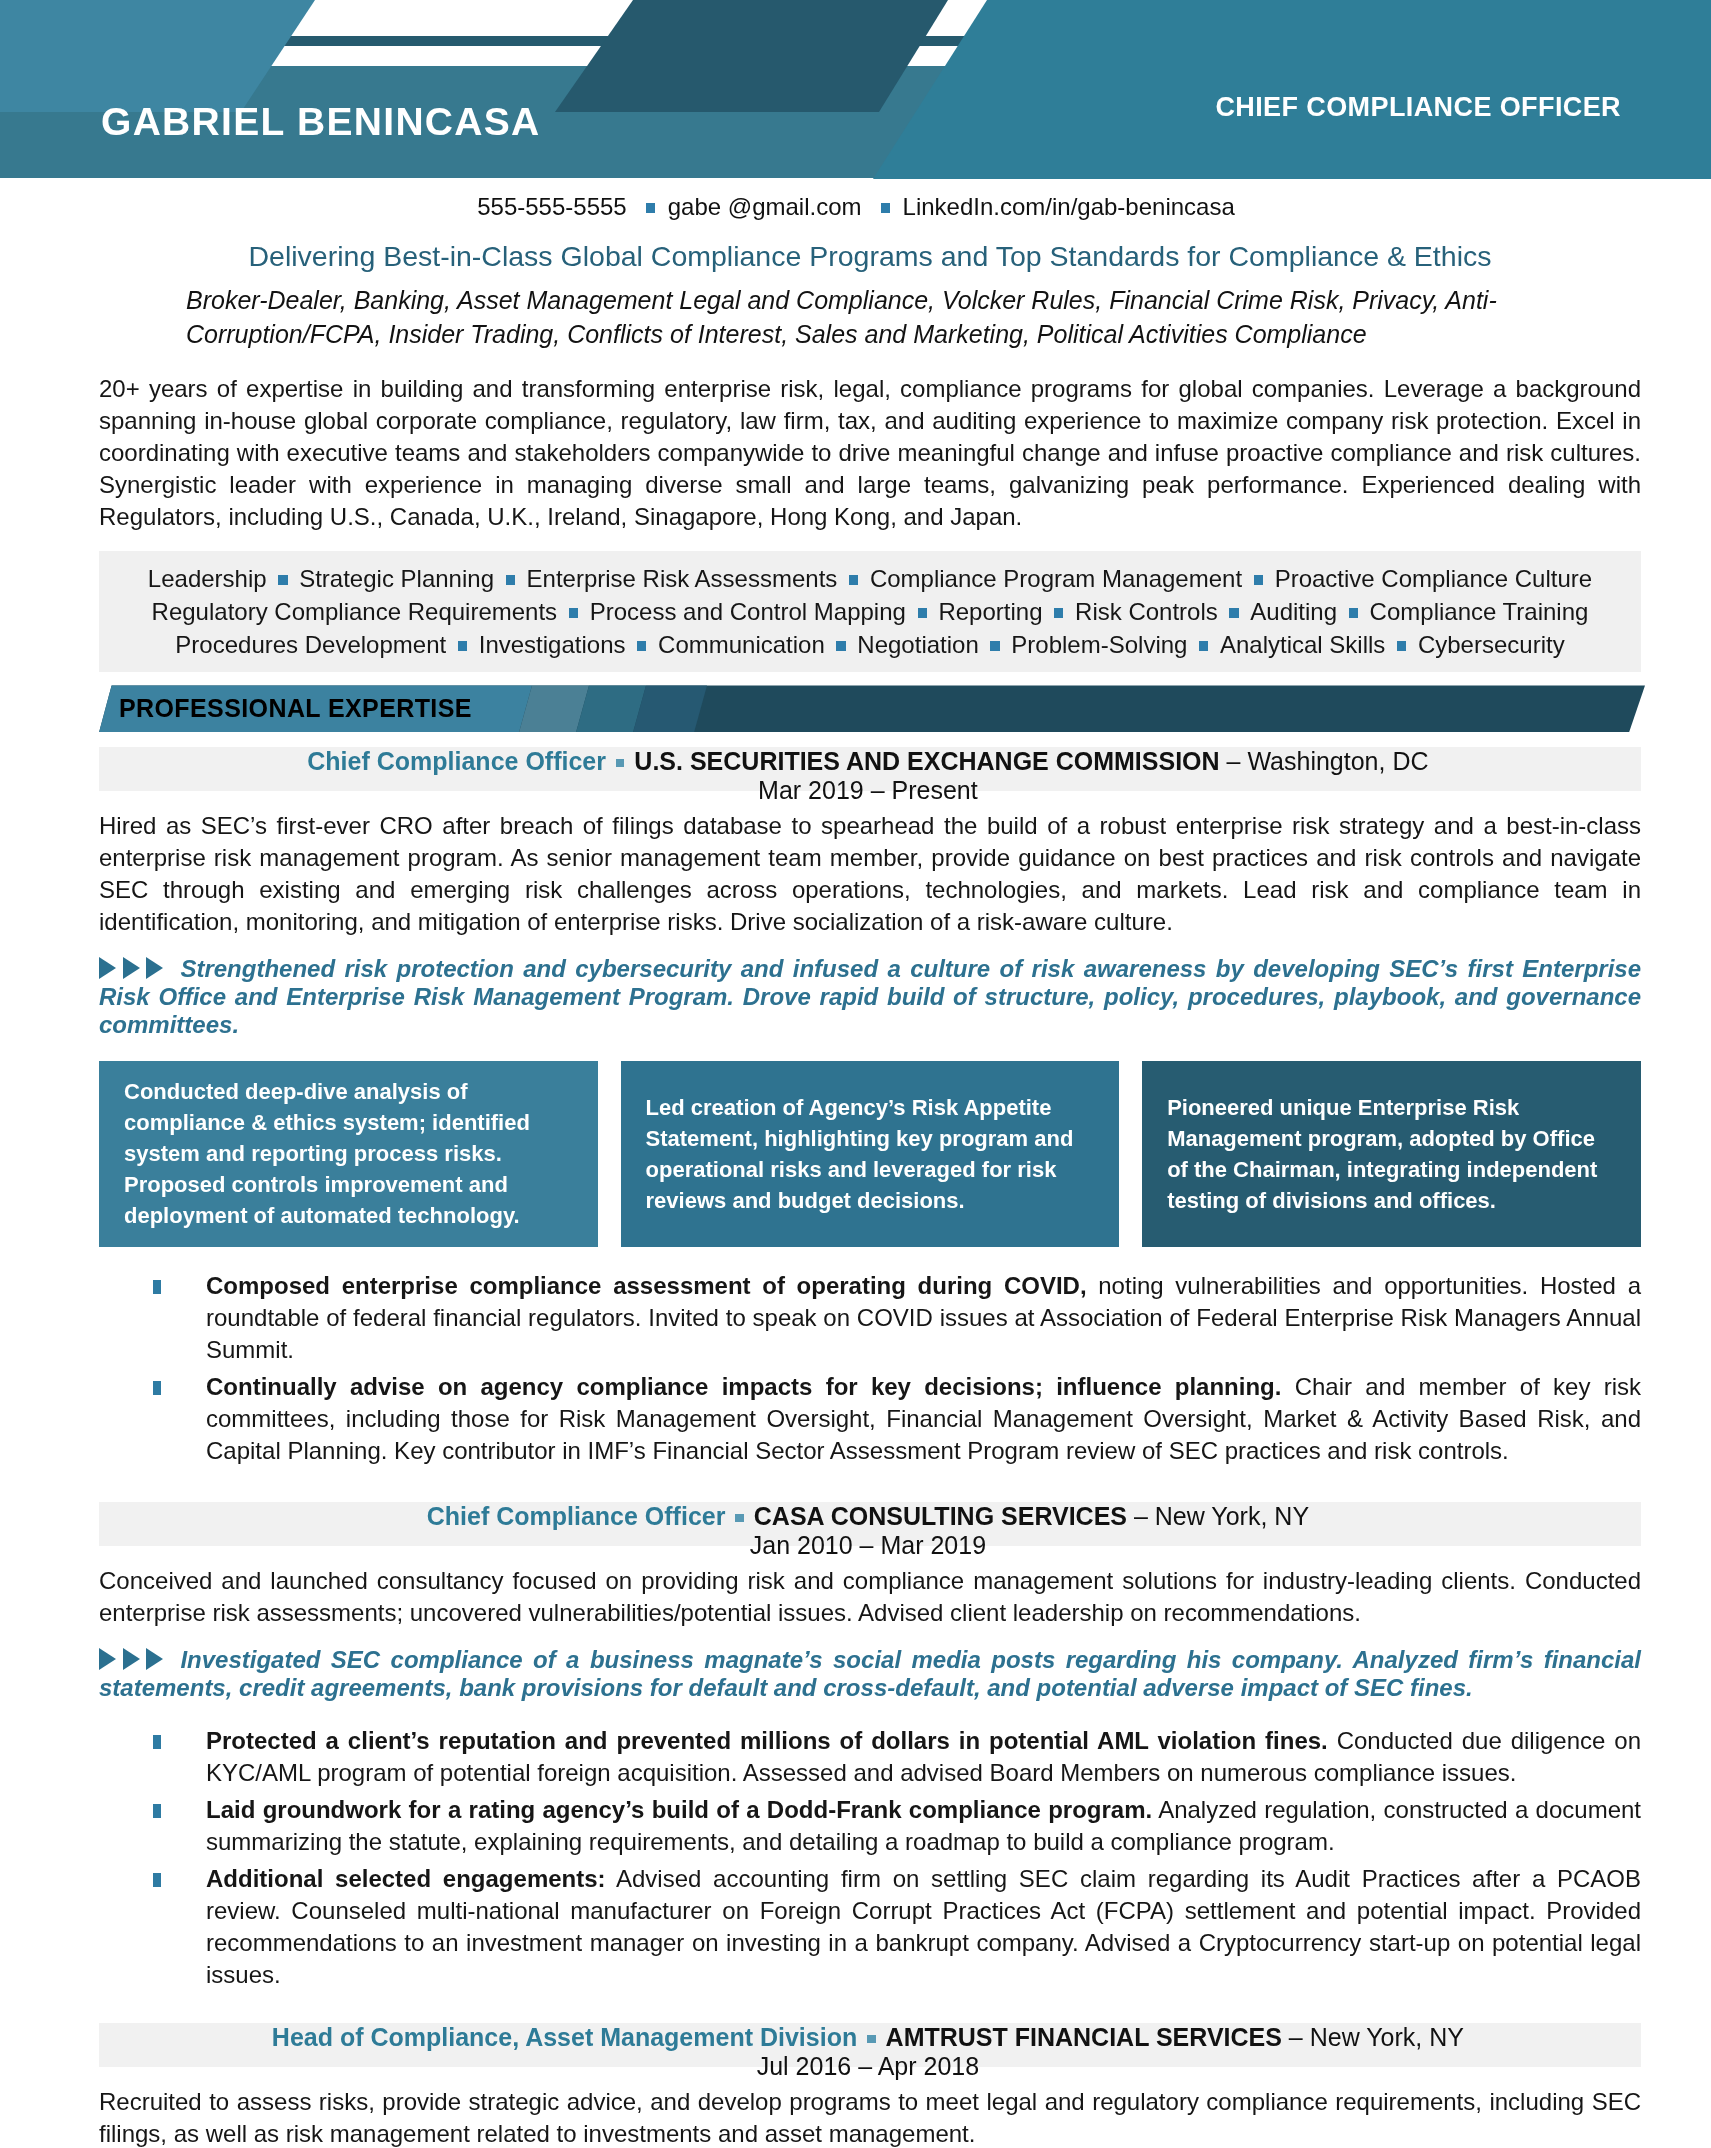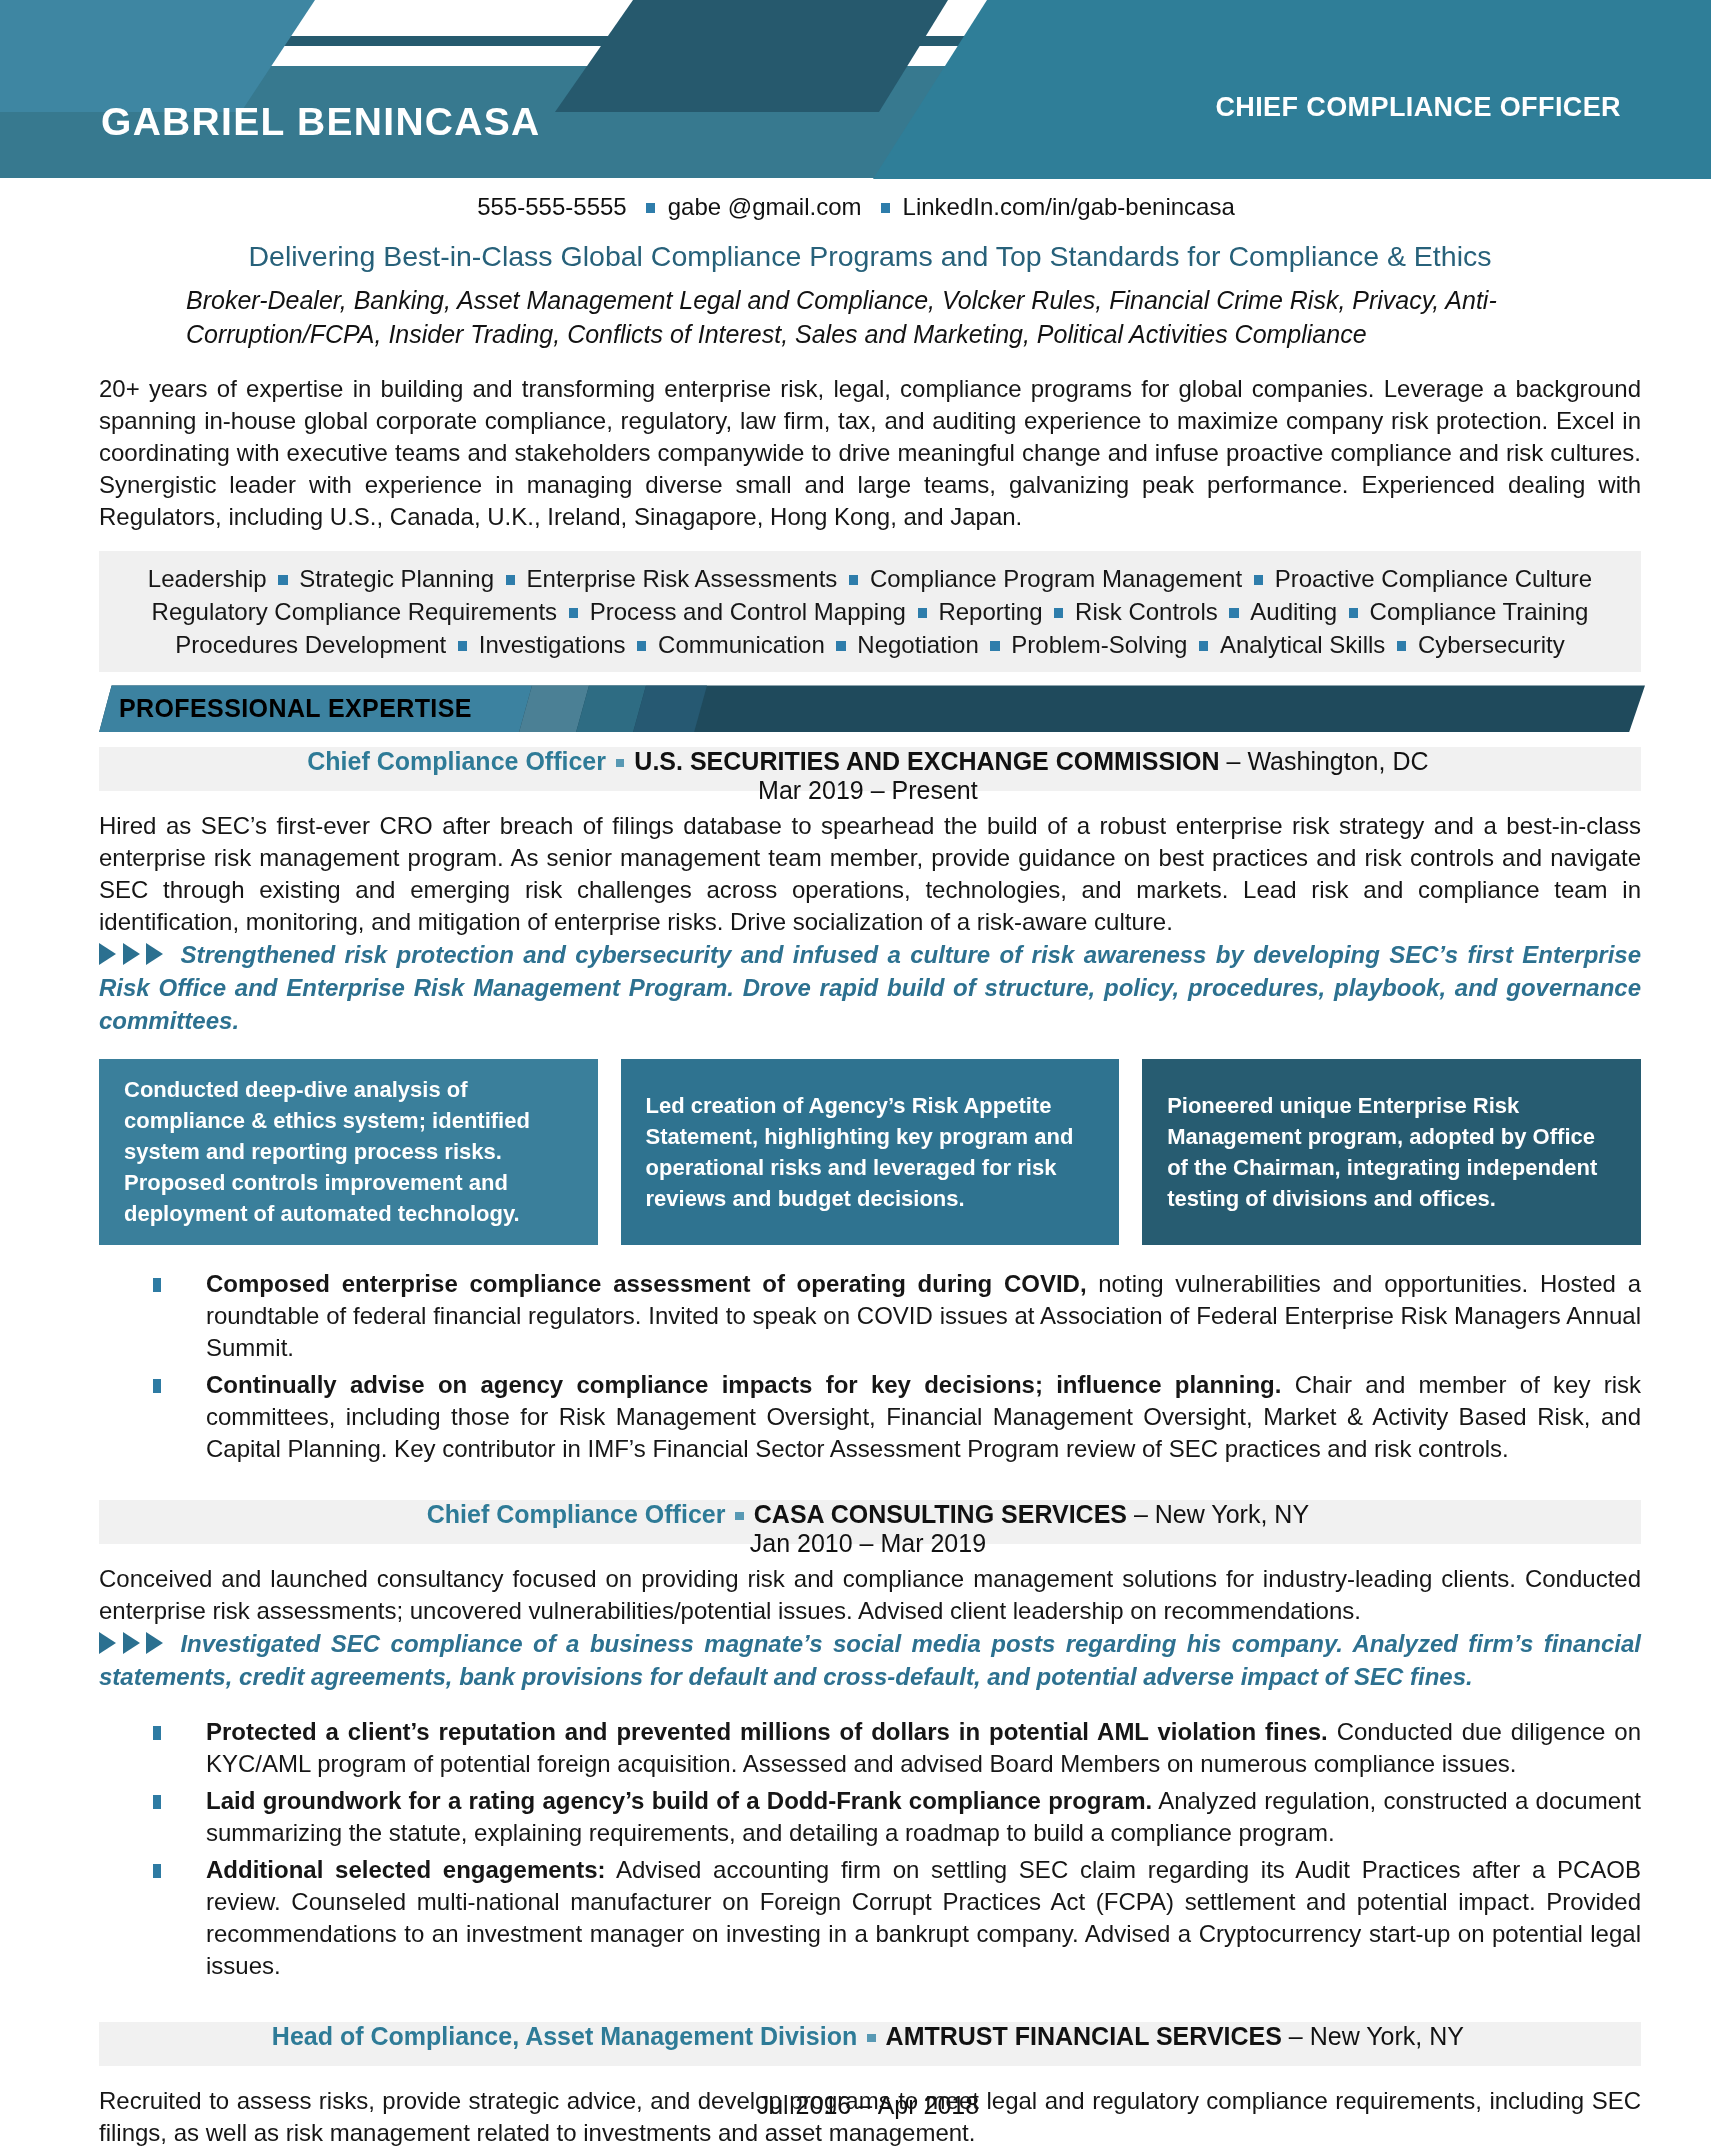--- a/index.html
+++ b/index.html
@@ -65,21 +65,21 @@
     justify-content:space-between; padding:0 6.7px 0 2.5px; font-size:25px; white-space:nowrap;flex-direction:column; }
   .job-title { color:#2e7b97; font-weight:bold; }
   .title-sep { display:inline-block; width:8.4px; height:8.4px; background:#5899b4; margin:0 10px; vertical-align:3.4px; }
   .job-co { font-weight:bold; color:#111111; }
   .job-loc { color:#111111; }
   .job-dates { color:#111111; }
 
   .job-sum { margin-top:18.5px; line-height:32px; }
 
   
-  .achv { line-height:33px; color:#2d7190; font-weight:bold; font-style:italic; text-align:justify; }
+  .achv { margin-top:17px; line-height:28px; color:#2d7190; font-weight:bold; font-style:italic; text-align:justify; }
   .tri { display:inline-block; width:0; height:0; border-left:17px solid #2b7090;
     border-top:11px solid transparent; border-bottom:11px solid transparent; margin-right:6.7px; vertical-align:-2.5px; }
   .tri.last { margin-right:17px; }
 
   
   .boxes { margin-top:22px; display:flex; gap:22.7px; }
   .hbox { flex:1 1 0; height:186px; display:flex; align-items:center; padding:0 25px;
     color:#ffffff; font-size:22px; font-weight:bold; line-height:31px; }
   .hbox.b1 { background:#3a7f9b; }
   .hbox.b2 { background:#2f7390; }
@@ -189,21 +189,21 @@
     </div>
     <div class="blist">
 
         <div class="blt"><span class="b">Protected a client’s reputation and prevented millions of dollars in potential AML violation fines.</span><span> Conducted due diligence on KYC/AML program of potential foreign acquisition. Assessed and advised Board Members on numerous compliance issues.</span></div>
 
         <div class="blt"><span class="b">Laid groundwork for a rating agency’s build of a Dodd-Frank compliance program.</span><span> Analyzed regulation, constructed a document summarizing the statute, explaining requirements, and detailing a roadmap to build a compliance program.</span></div>
 
         <div class="blt"><span class="b">Additional selected engagements:</span><span> Advised accounting firm on settling SEC claim regarding its Audit Practices after a PCAOB review. Counseled multi-national manufacturer on Foreign Corrupt Practices Act (FCPA) settlement and potential impact. Provided recommendations to an investment manager on investing in a bankrupt company. Advised a Cryptocurrency start-up on potential legal issues.</span></div>
       </div>
 
-    <div class="job-hdr" style="margin-top:40px;gap:40px;">
+    <div class="job-hdr" style="margin-top:32px;">
       <span>
         <span class="job-title">Head of Compliance, Asset Management Division</span><span class="title-sep"></span><span class="job-co">AMTRUST FINANCIAL SERVICES</span>
         <span class="job-loc">– New York, NY</span>
       </span>
       <span class="job-dates">Jul 2016 – Apr 2018</span>
     </div>
     <div class="job-sum justified">Recruited to assess risks, provide strategic advice, and develop programs to meet legal and regulatory compliance requirements, including SEC filings, as well as risk management related to investments and asset management.</div>
 
   </div>
 </div>

